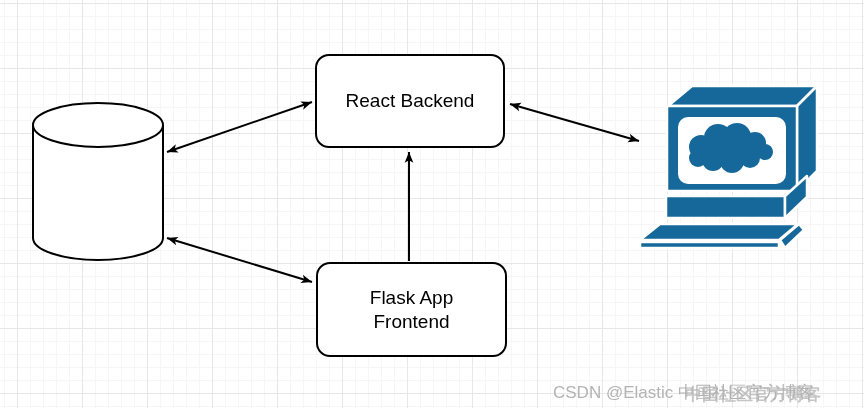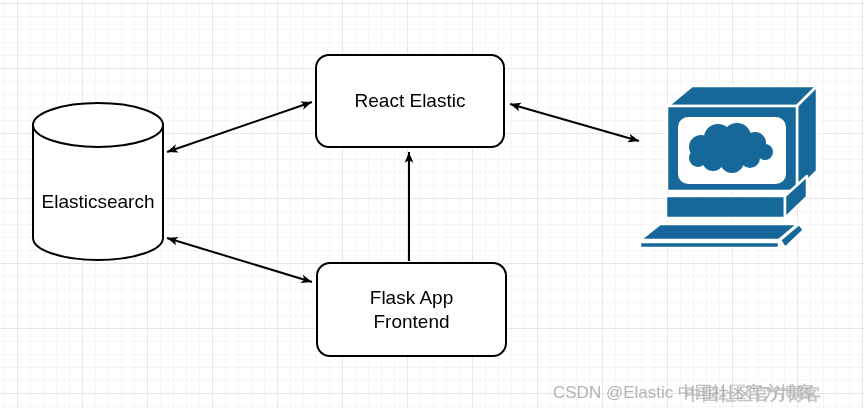--- a/index.html
+++ b/index.html
@@ -113,28 +113,27 @@
 
       <polygon points="660,224 798,224 779,240 640,240"></polygon>
 
       <rect x="640" y="242" width="139" height="6"></rect>
 
       <polygon points="780,240 799,224 804,230 785,248"></polygon>
     </g>
   </svg>
 
   <div class="node node-react">
-    <span>React Elastic</span>
+    <span>React Backend</span>
   </div>
 
   <div class="node node-flask">
     <span>Flask App</span>
     <span>Frontend</span>
   </div>
 
-  <div class="cyl-label">Elasticsearch</div>
 
   <div class="watermark">
     <span>CSDN @Elastic 中国社区官方博客</span>
     <span class="wm-overlay">中国社区官方博客</span>
   </div>
 
 </div>
 
 </body></html>

